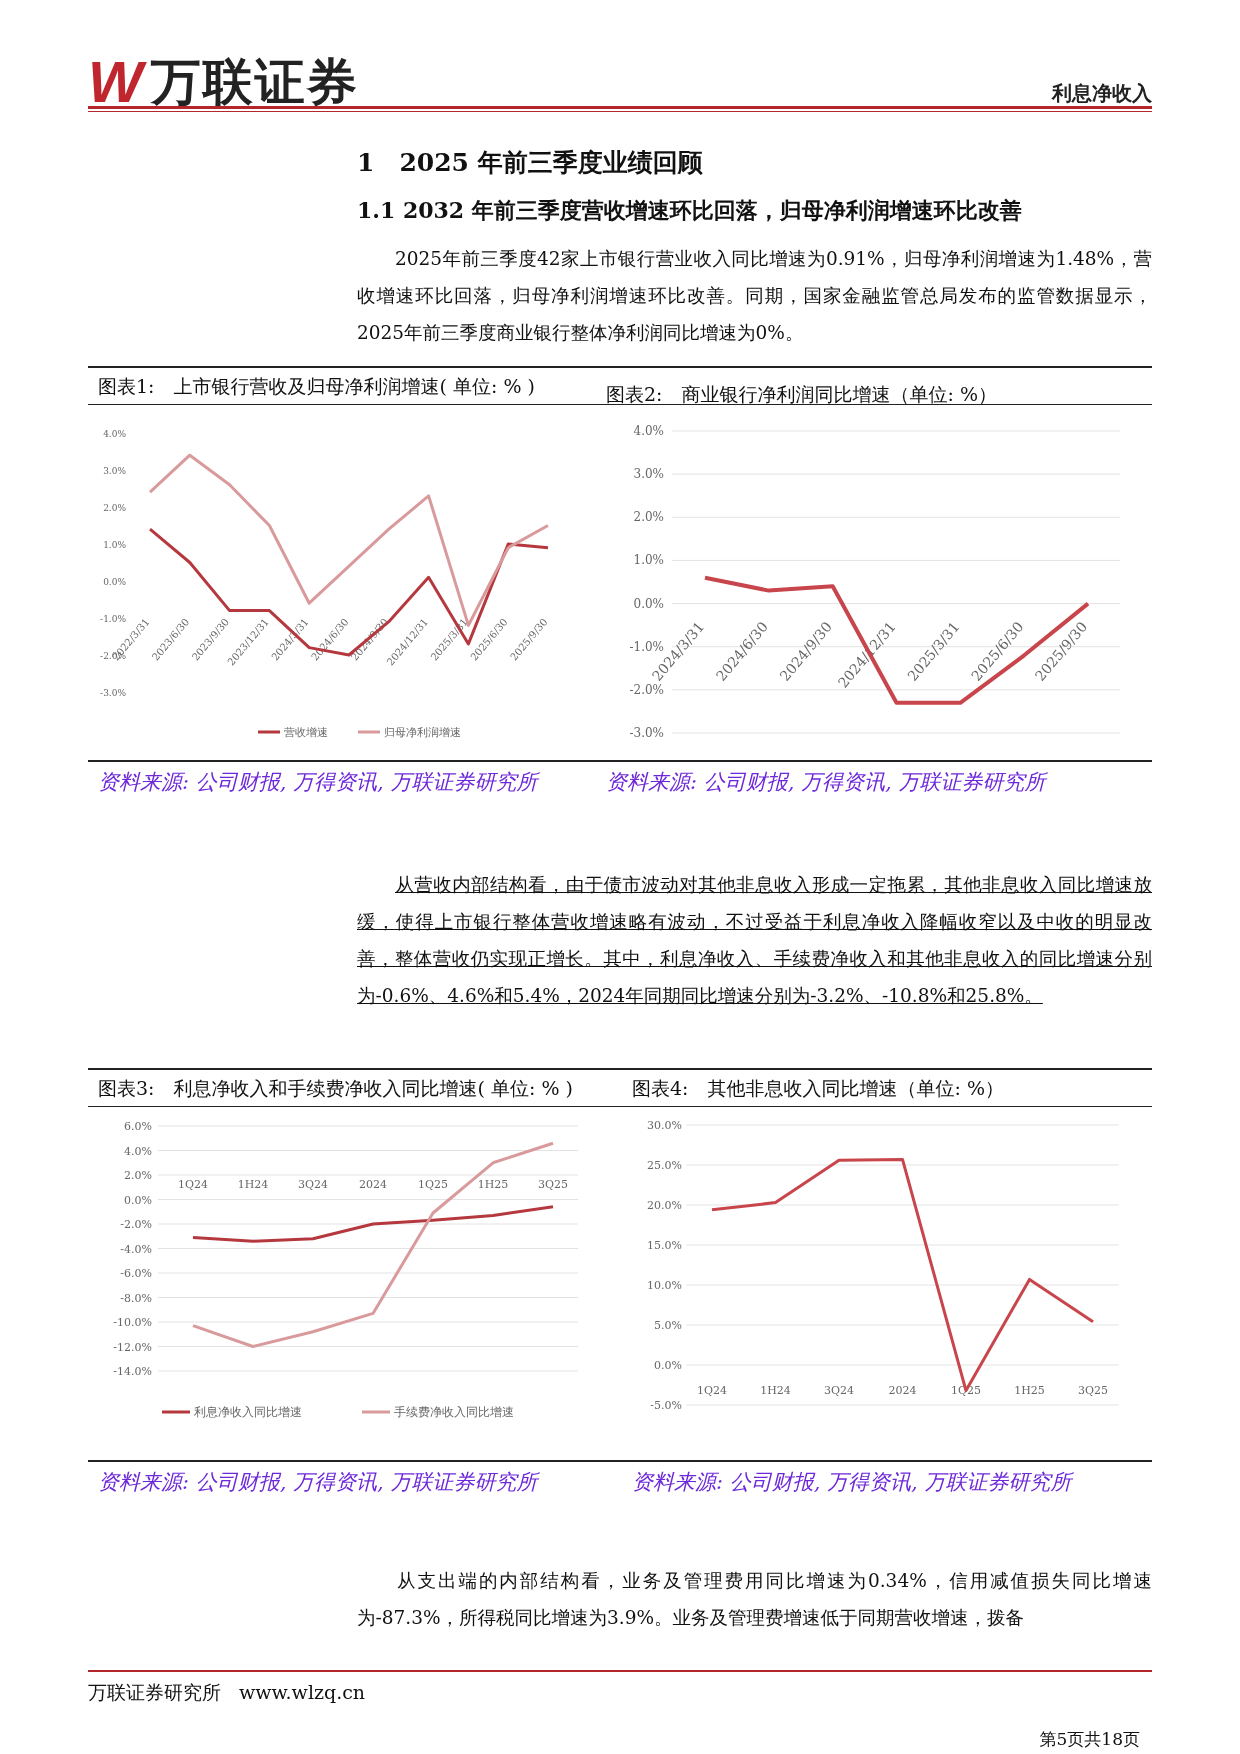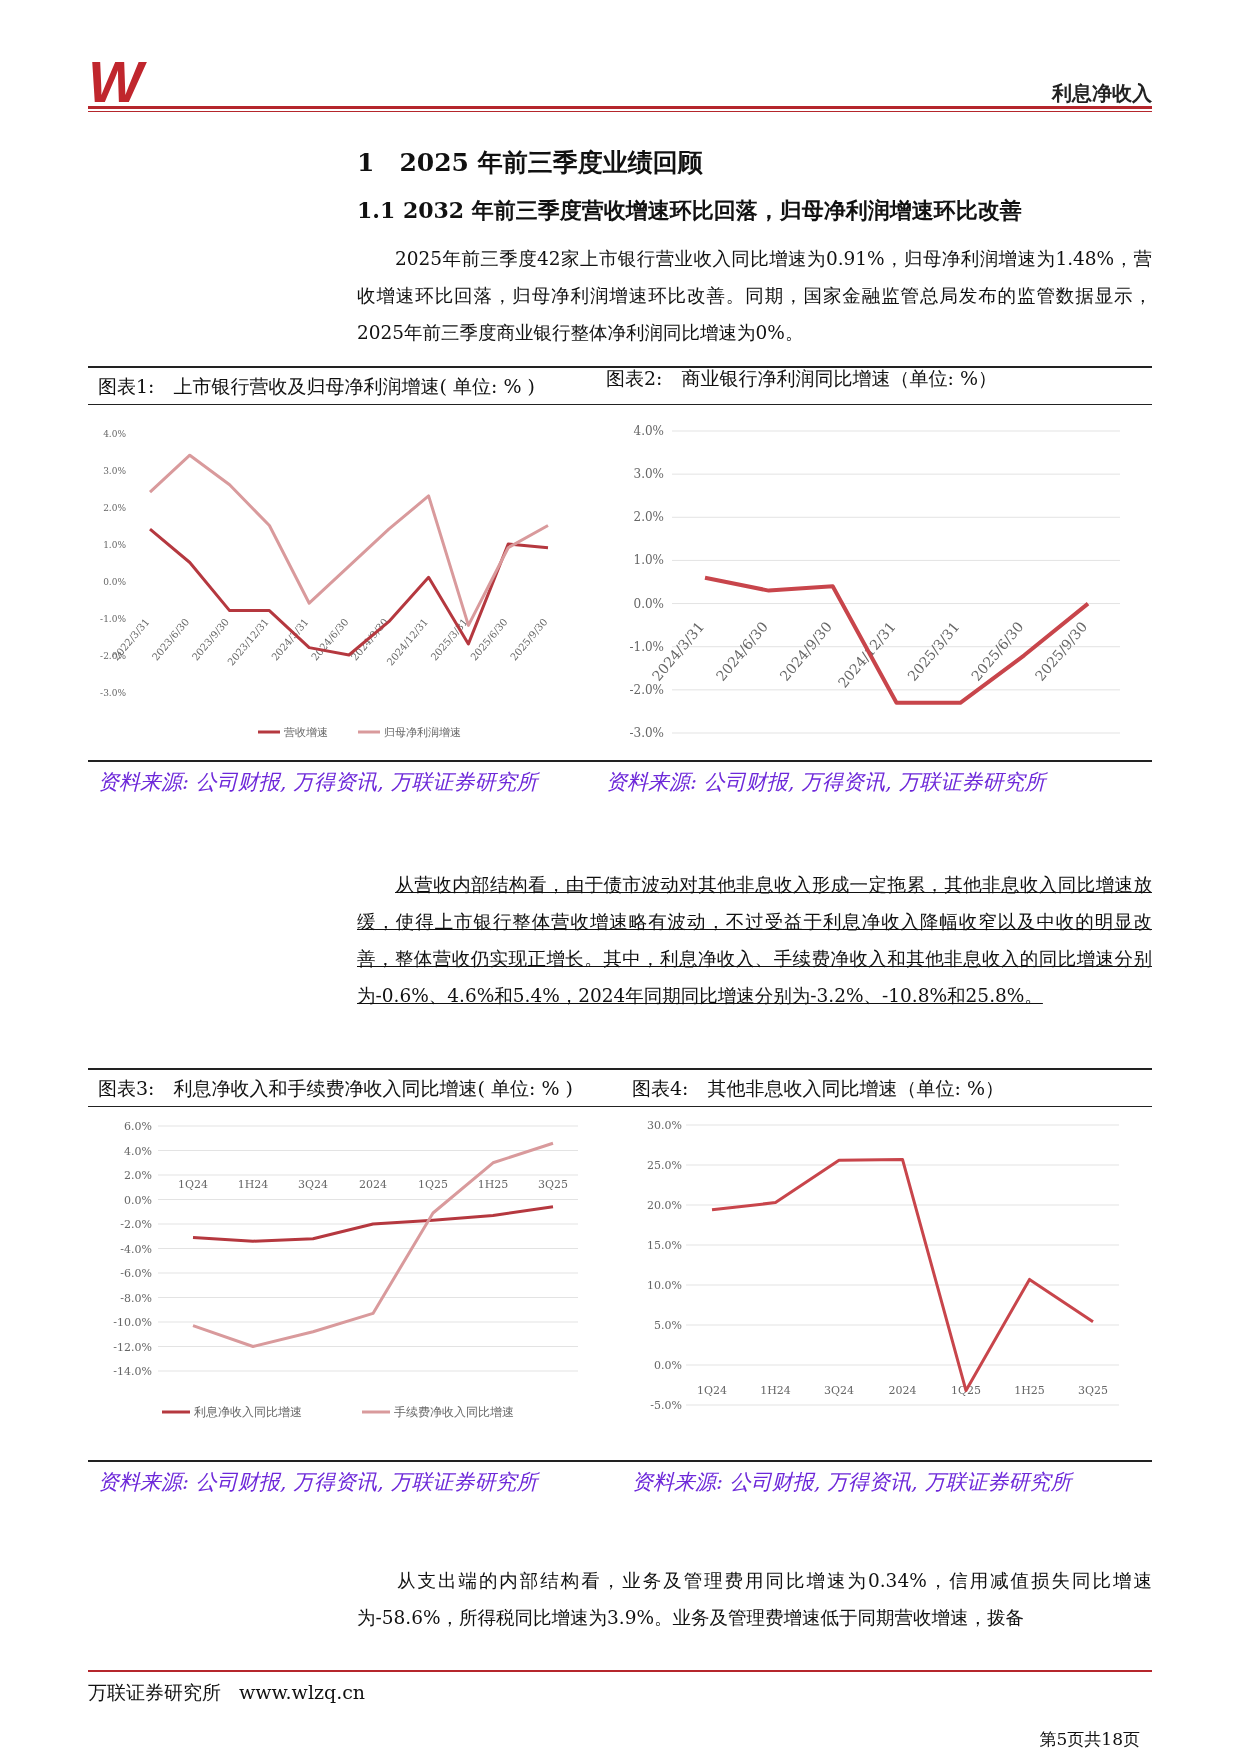--- a/index.html
+++ b/index.html
@@ -22,35 +22,36 @@
   svg text{font-family:"DejaVu Serif",serif;}
   .footer-left{left:88px;top:1680px;font-size:19px;}
   .footer-right{right:100px;top:1680px;font-size:17px;margin-top:48px;}
   .footer-rule{left:88px;top:1670px;width:1064px;height:2px;background:#b5262c;}
 </style>
 </head>
 <body>
 
 <div class="abs logo">
   <span class="logo-w">W</span>
+  <span class="logo-text">万联证券</span>
 </div>
 <div class="abs header-right">利息净收入</div>
 <div class="abs header-rule"></div>
 <div class="abs header-rule2"></div>
 
 <div class="abs h1">1　2025 年前三季度业绩回顾</div>
 <div class="abs h2">1.1  2032 年前三季度营收增速环比回落，归母净利润增速环比改善</div>
 
 <div class="abs para" style="top:240px;">
   <span class="indent"></span><span>2025年前三季度42家上市银行营业收入同比增速为0.91%，归母净利润增速为1.48%，营收增速环比回落，归母净利润增速环比改善。同期，国家金融监管总局发布的监管数据显示，2025年前三季度商业银行整体净利润同比增速为0%。</span>
 </div>
 
 <div class="abs rule-thick" style="left:88px;top:366px;width:1064px;"></div>
 <div class="abs fig-title" style="left:98px;top:374px;">图表1:　上市银行营收及归母净利润增速( 单位: % )</div>
-<div class="abs fig-title" style="left:606px;top:366px;">图表2:　商业银行净利润同比增速（单位: %）</div>
+<div class="abs fig-title" style="left:606px;top:382px;">图表2:　商业银行净利润同比增速（单位: %）</div>
 <div class="abs rule-thin" style="left:88px;top:404px;width:1064px;"></div>
 
 <svg class="abs" id="chart1" style="left:88px;top:404px;" width="510" height="352">
     <text x="38" y="33" font-size="9" fill="#666" text-anchor="end">4.0%</text>
     <text x="38" y="70" font-size="9" fill="#666" text-anchor="end">3.0%</text>
     <text x="38" y="107" font-size="9" fill="#666" text-anchor="end">2.0%</text>
     <text x="38" y="144" font-size="9" fill="#666" text-anchor="end">1.0%</text>
     <text x="38" y="181" font-size="9" fill="#666" text-anchor="end">0.0%</text>
     <text x="38" y="218" font-size="9" fill="#666" text-anchor="end">-1.0%</text>
     <text x="38" y="255" font-size="9" fill="#666" text-anchor="end">-2.0%</text>
@@ -177,21 +178,21 @@
     <text x="405.5" y="288" font-size="11" fill="#666" text-anchor="middle">1H25</text>
     <text x="469" y="288" font-size="11" fill="#666" text-anchor="middle">3Q25</text>
     <polyline points="88.0,103.8 151.5,96.6 215.0,54.2 278.5,53.4 342.0,284.6 405.5,173.4 469.0,215.8" fill="none" stroke="#c8454b" stroke-width="3" stroke-linejoin="round"></polyline>
   </svg>
 
 <div class="abs rule-thick" style="left:88px;top:1460px;width:1064px;"></div>
 <div class="abs source" style="left:98px;top:1468px;">资料来源: 公司财报, 万得资讯, 万联证券研究所</div>
 <div class="abs source" style="left:632px;top:1468px;">资料来源: 公司财报, 万得资讯, 万联证券研究所</div>
 
 <div class="abs para" style="top:1562px;">
-  <span class="indent"></span><span>从支出端的内部结构看，业务及管理费用同比增速为0.34%，信用减值损失同比增速为-58.6%，所得税同比增速为3.9%。业务及管理费增速低于同期营收增速，拨备</span>
+  <span class="indent"></span><span>从支出端的内部结构看，业务及管理费用同比增速为0.34%，信用减值损失同比增速为-87.3%，所得税同比增速为3.9%。业务及管理费增速低于同期营收增速，拨备</span>
 </div>
 
 <div class="abs footer-rule"></div>
 <div class="abs footer-left">
   <span>万联证券研究所</span>
   <span style="margin-left:12px;">www.wlzq.cn</span>
 </div>
 <div class="abs footer-right">第5页共18页</div>
 
 </body></html>

